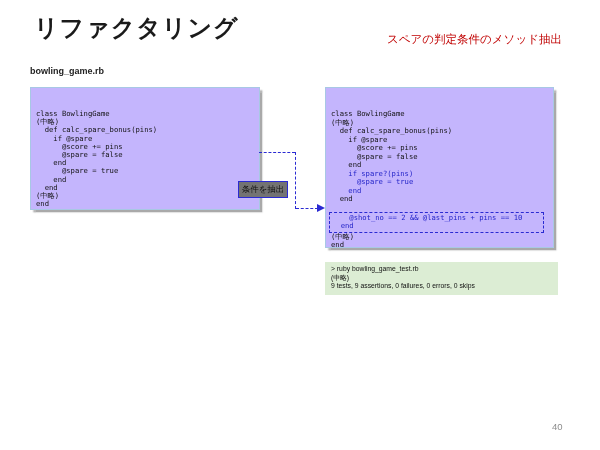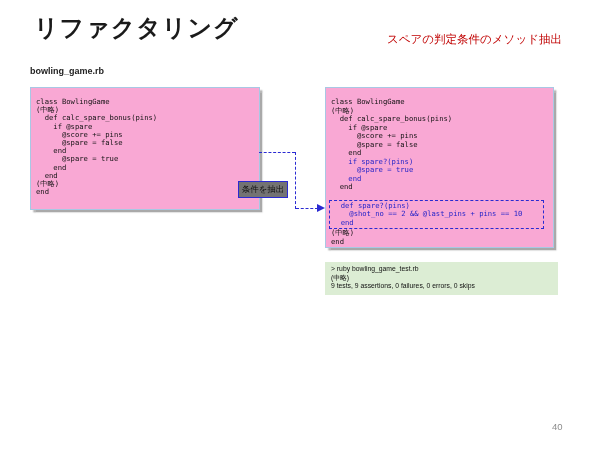--- a/index.html
+++ b/index.html
@@ -12,23 +12,23 @@
     left:34px;top:12px;font-size:24px;color:#1a1a1a;font-weight:700;
     letter-spacing:1px;margin:0;font-family:"Liberation Sans",sans-serif;
   }
   .subtitle{
     left:387px;top:26px;font-size:11.5px;color:var(--accent-red);margin-top:6px;
   }
   .file-label{
     left:30px;top:66px;font-size:9px;font-weight:bold;color:#222;
   }
   .code-box{
-    background:#f9a8d4;border:1px solid var(--box-border);
+    background:#c4b5fd;border:1px solid var(--box-border);
     box-shadow:2.5px 2.5px 1.5px #a9a9a9;
-    box-sizing:border-box;padding:10px 5px;
+    box-sizing:border-box;padding:22px 5px;
   }
   .code-box.left{left:30px;top:87px;width:230px;height:123px;}
   .code-box.right{left:325px;top:87px;width:229px;height:161px;}
   .code-line{
     white-space:pre;font-family:"DejaVu Sans Mono","Liberation Mono",monospace;
     font-size:7.2px;line-height:8.2px;color:#111;
   }
   .code-box.right .code-line{line-height:8.5px;}
   .code-line.blue{color:var(--code-blue);}
   .cond-hl{
@@ -94,21 +94,20 @@
   <div class="code-line">  def calc_spare_bonus(pins)</div>
   <div class="code-line">    if @spare</div>
   <div class="code-line">      @score += pins</div>
   <div class="code-line">      @spare = false</div>
   <div class="code-line">    end</div>
   <div class="code-line blue">    if spare?(pins)</div>
   <div class="code-line blue">      @spare = true</div>
   <div class="code-line blue">    end</div>
   <div class="code-line">  end</div>
   <div class="extracted">
-    <div class="code-line blue">  def spare?(pins)</div>
     <div class="code-line blue">    @shot_no == 2 &amp;&amp; @last_pins + pins == 10</div>
     <div class="code-line blue">  end</div>
   </div>
   <div class="code-line">(中略)</div>
   <div class="code-line">end</div>
 </div>
 
 <div class="abs test-box">
   <div class="test-line">&gt; ruby bowling_game_test.rb</div>
   <div class="test-line">(中略)</div>

